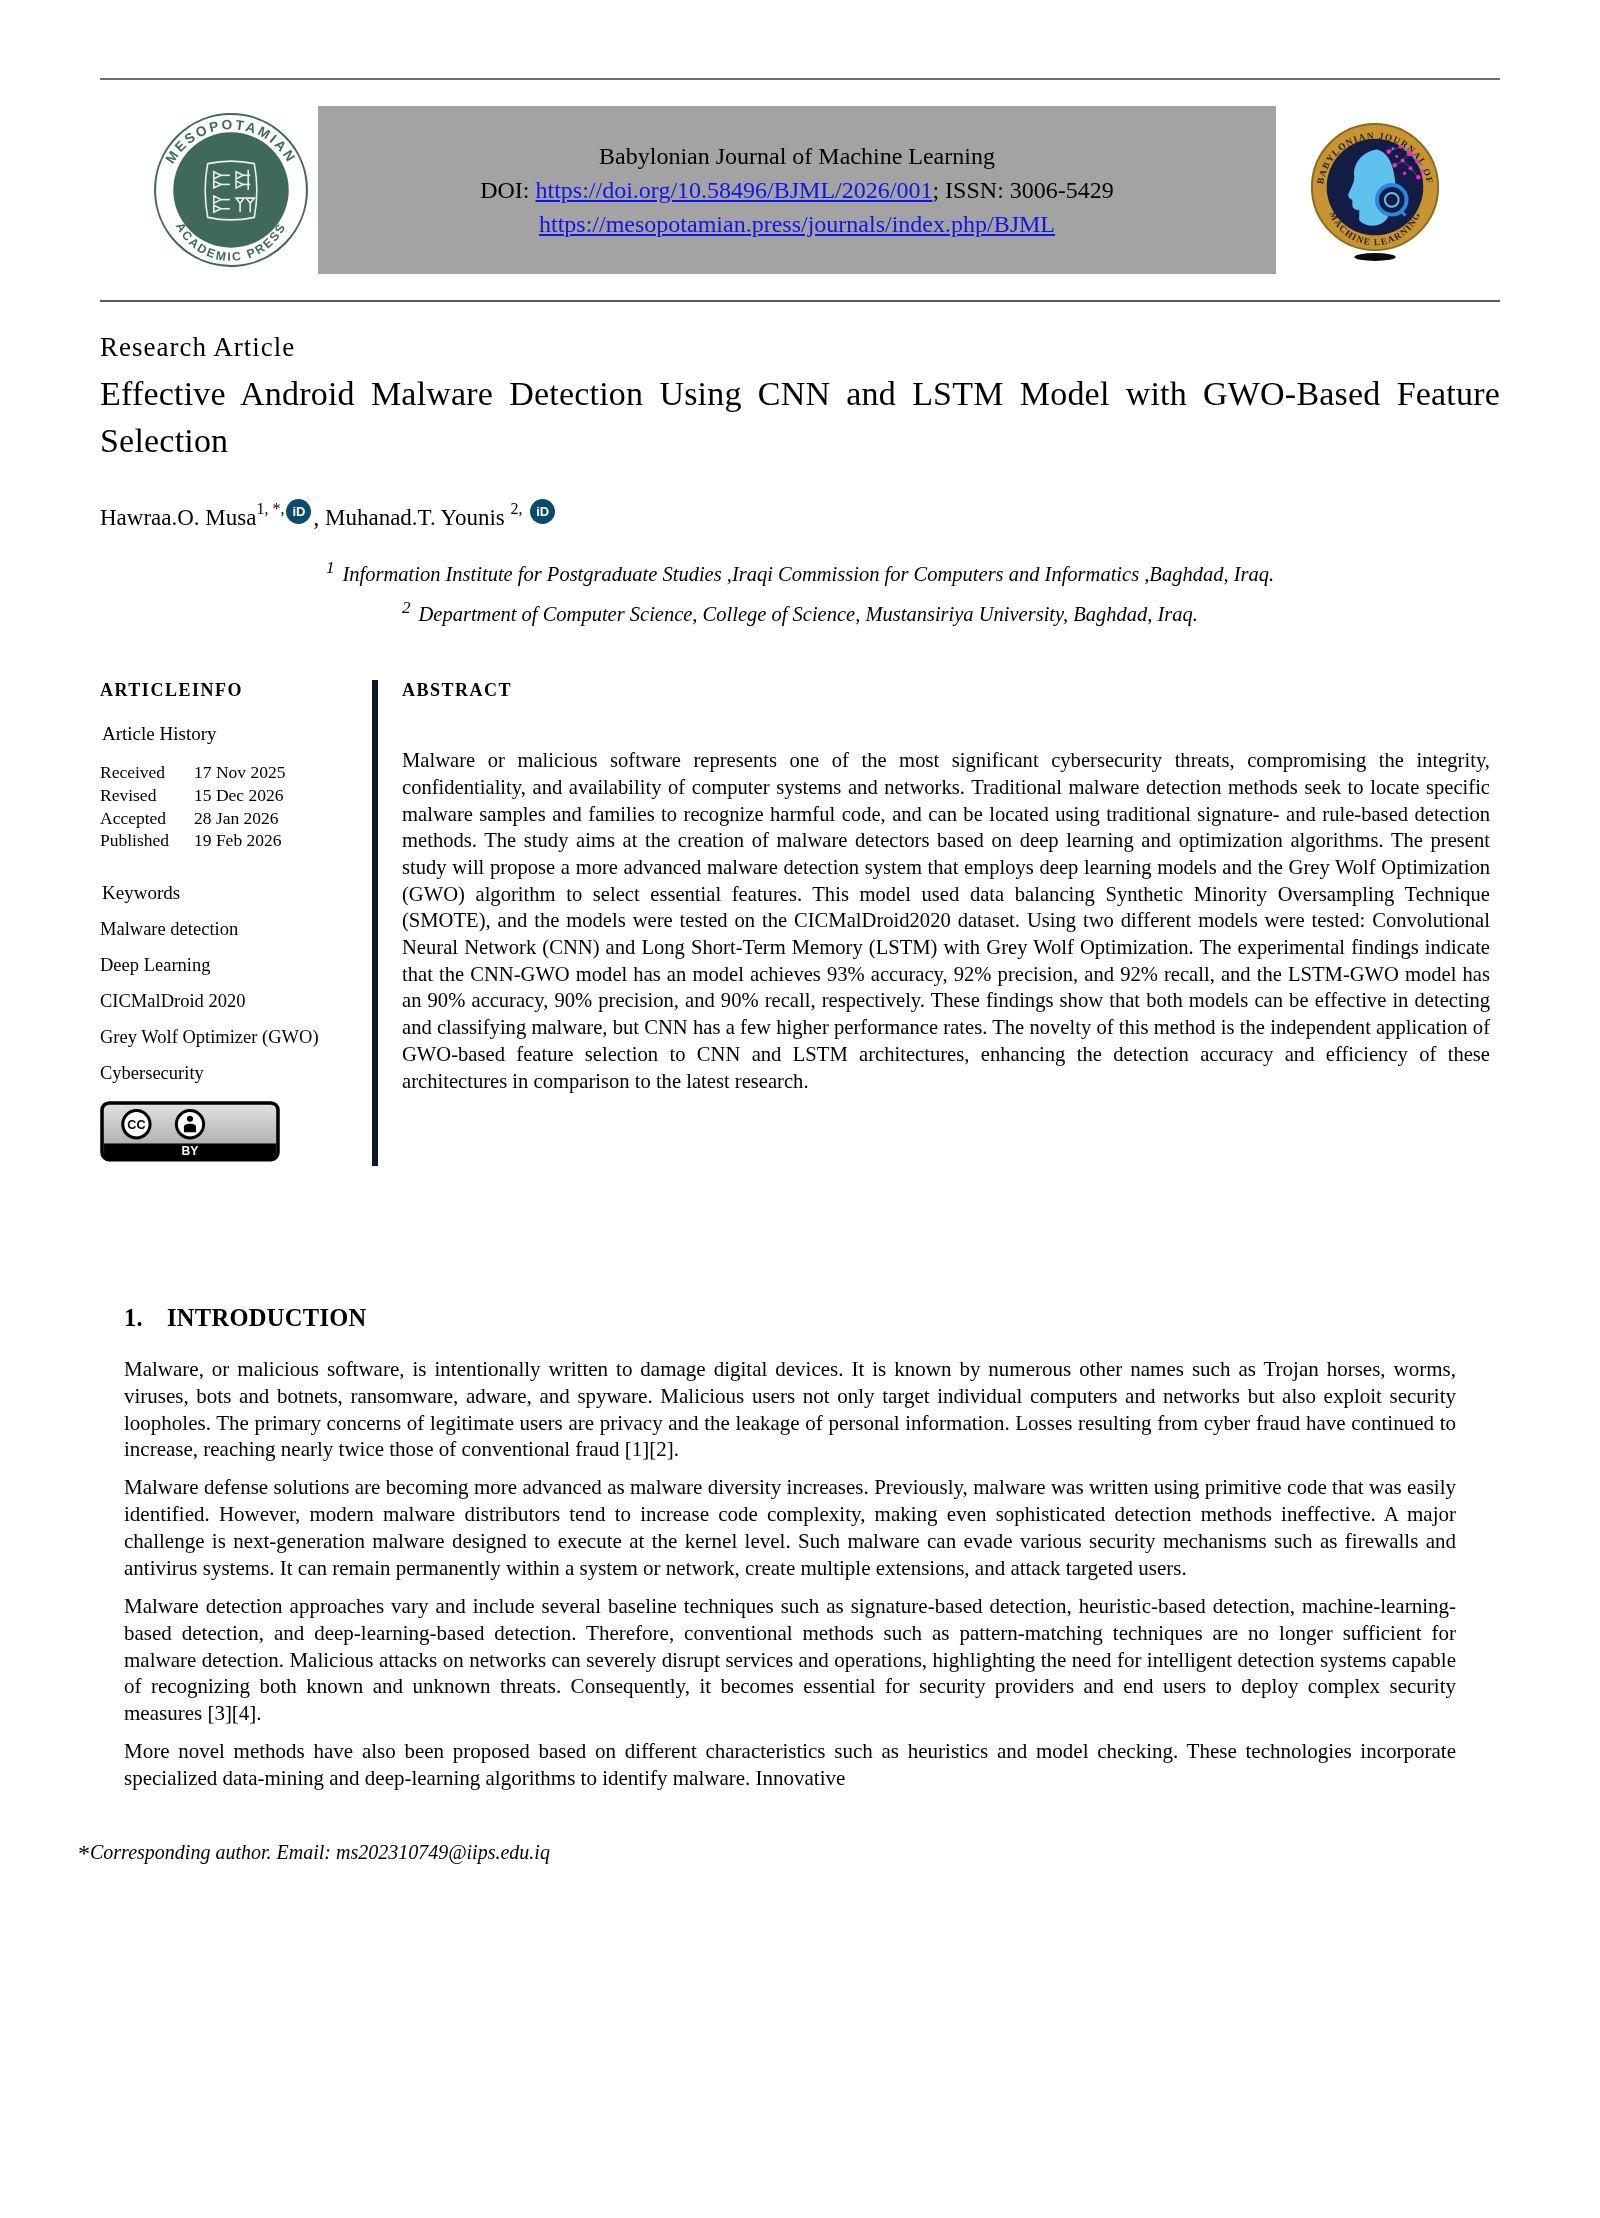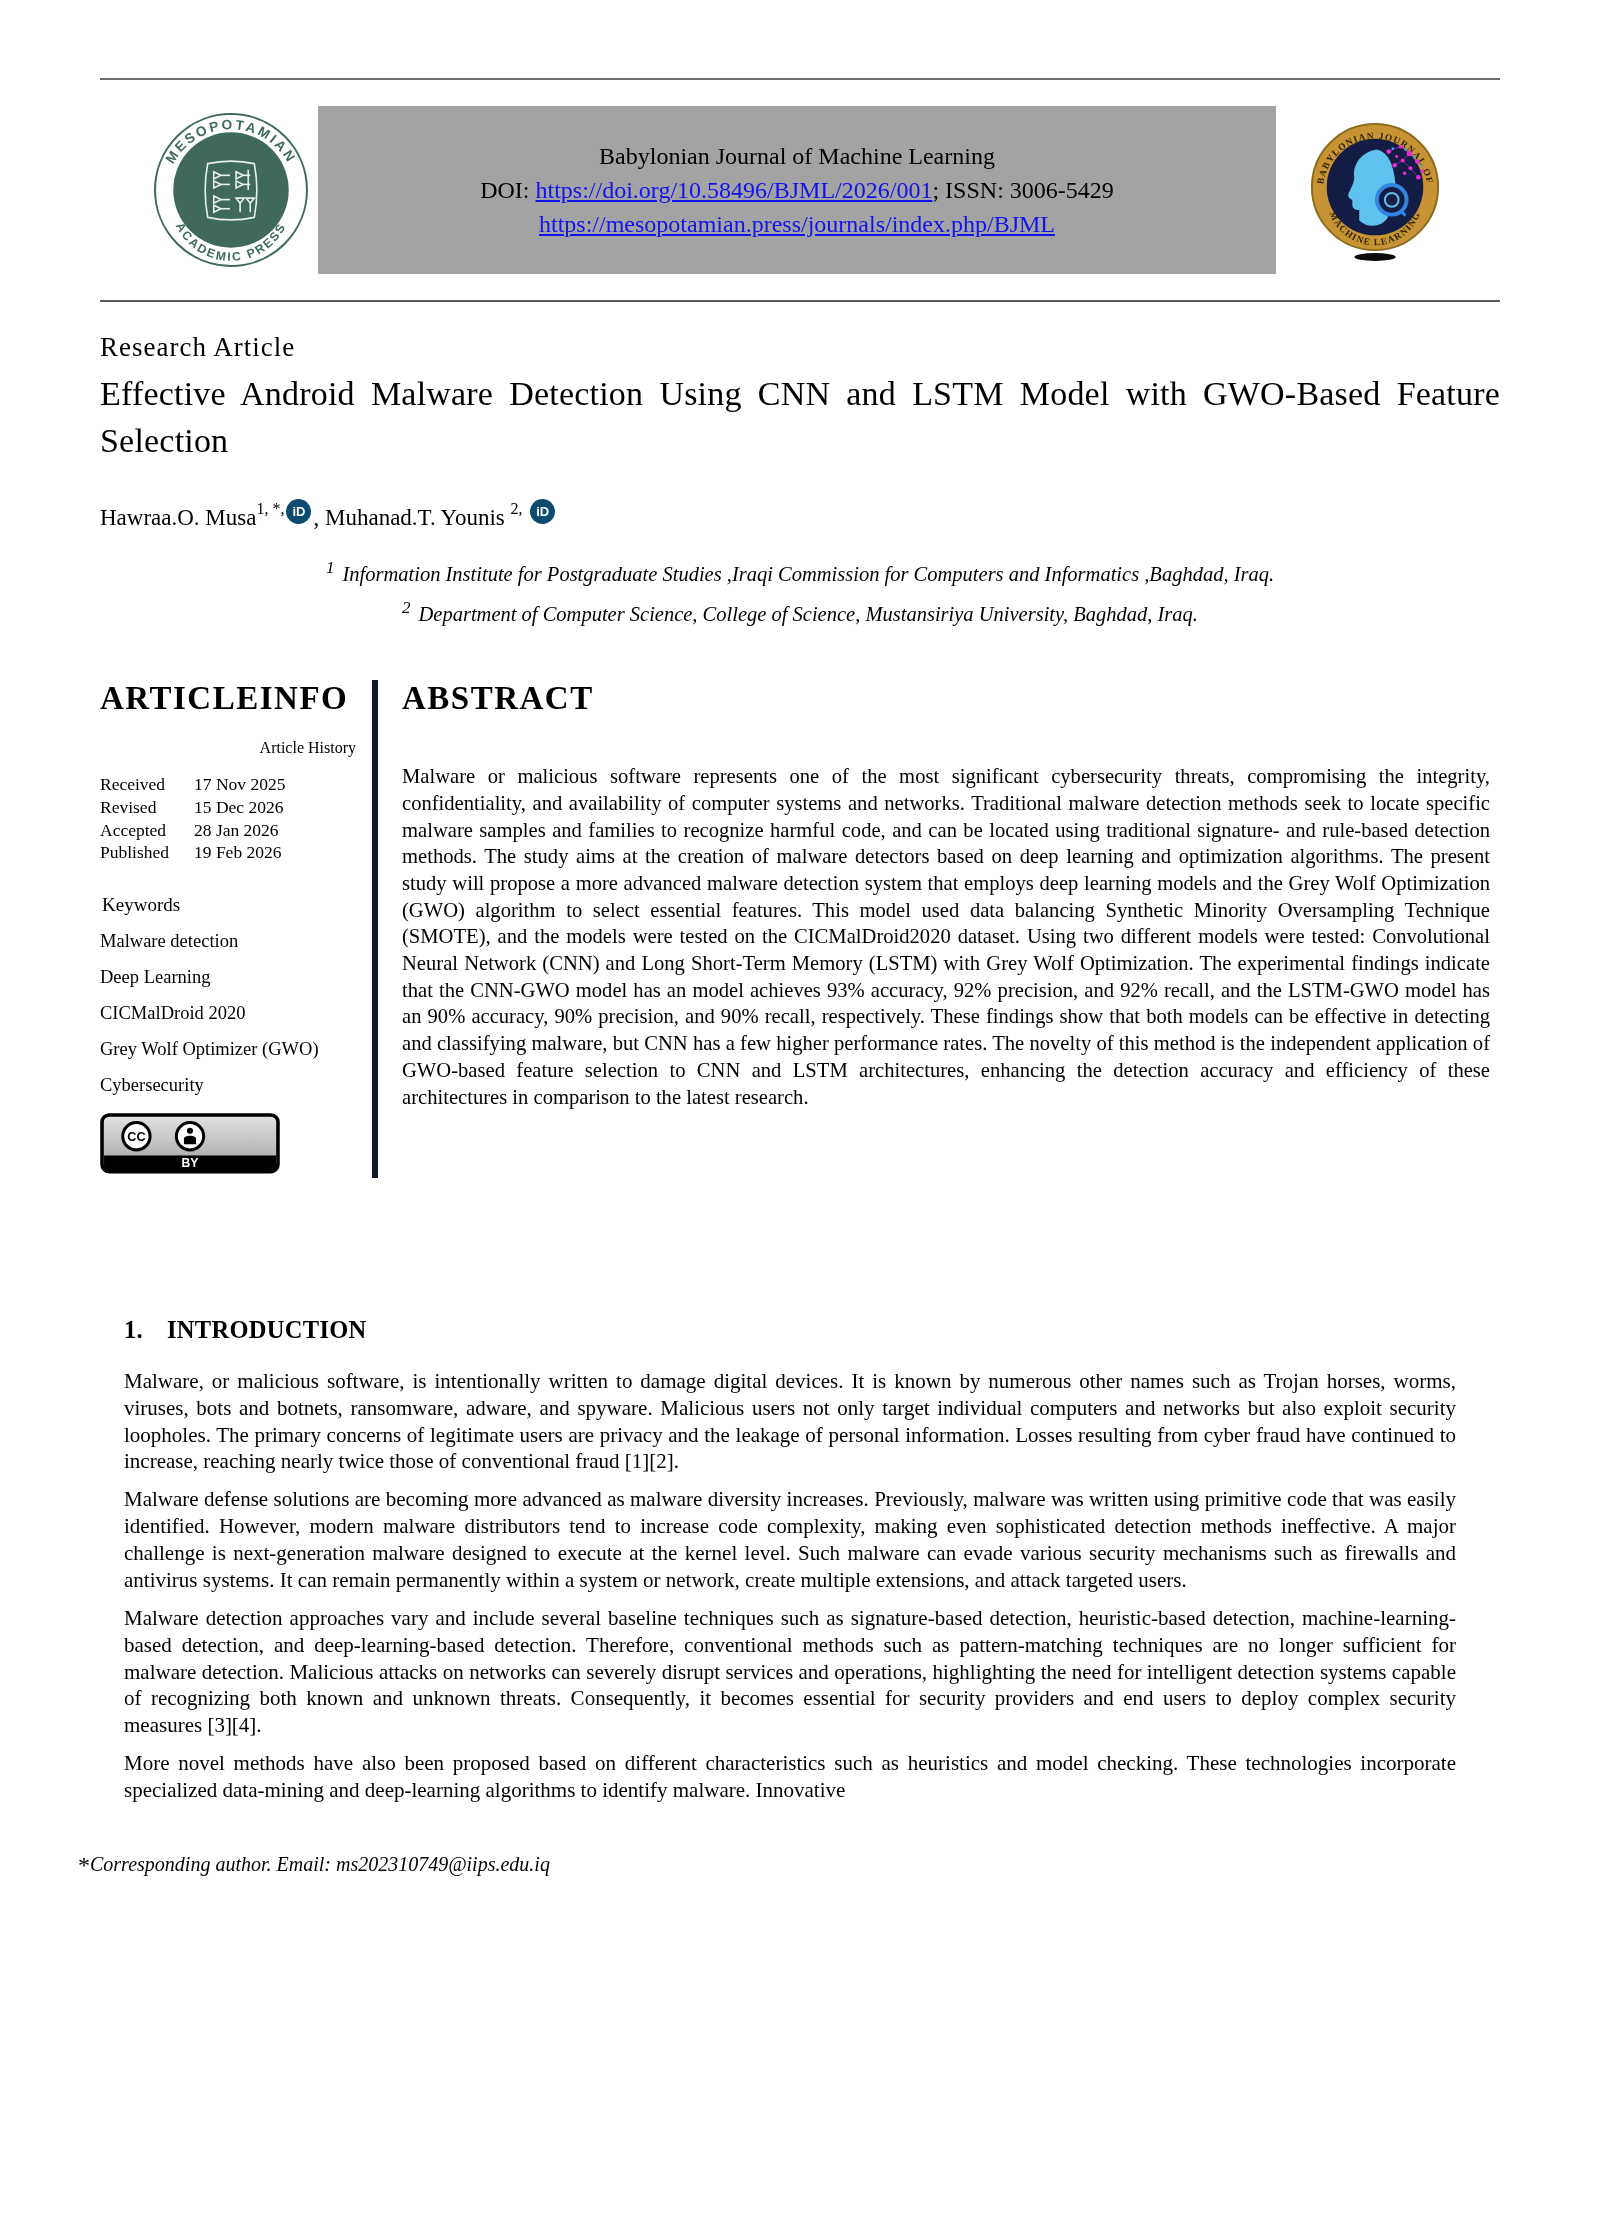--- a/index.html
+++ b/index.html
@@ -35,22 +35,22 @@
     color:#fff; font-family:"Liberation Sans",sans-serif; font-weight:bold;
     font-size:13px; vertical-align:super; margin:0 2px; cursor:pointer;
   }
   .affiliations { margin:28px 100px 0 100px; font-style:italic; font-size:20.5px;text-align:center; }
   .aff-row { margin-top:12px; }
   .aff-row sup { font-size:17px; margin-right:8px; }
 
   .columns { margin:54px 110px 0 100px; display:flex; align-items:stretch; }
   .col-info { width:272px; flex:none; padding-right:16px; }
   .col-abstract { flex:1; border-left:6px solid #0f172a; padding-left:24px; }
-  .col-heading { font-size:33px; font-weight:bold; letter-spacing:1.5px; }
-  .info-label { font-size:16px; margin:22px 0 0 2px;text-align:right; }
+  .col-heading { font-size:18px; font-weight:bold; letter-spacing:1.5px; }
+  .info-label { font-size:19px; margin:22px 0 0 2px; }
   .history { margin-top:16px; font-size:17.5px; line-height:1.3; }
   .history-row { display:flex; }
   .history-row .h-label { width:94px; flex:none; }
   .kw-label { font-size:19px; margin:30px 0 0 2px; }
   .kw-item { font-size:18.5px; margin-top:15px; }
   .cc-badge { margin-top:17px; width:180px; cursor:pointer; }
   .abstract-text { margin-top:46px; font-size:20.6px; line-height:1.297; text-align:justify; }
 
   .intro { margin:138px 144px 0 124px; }
   .intro h2 { font-size:24.5px; font-weight:bold; display:flex; letter-spacing:0.3px; }

